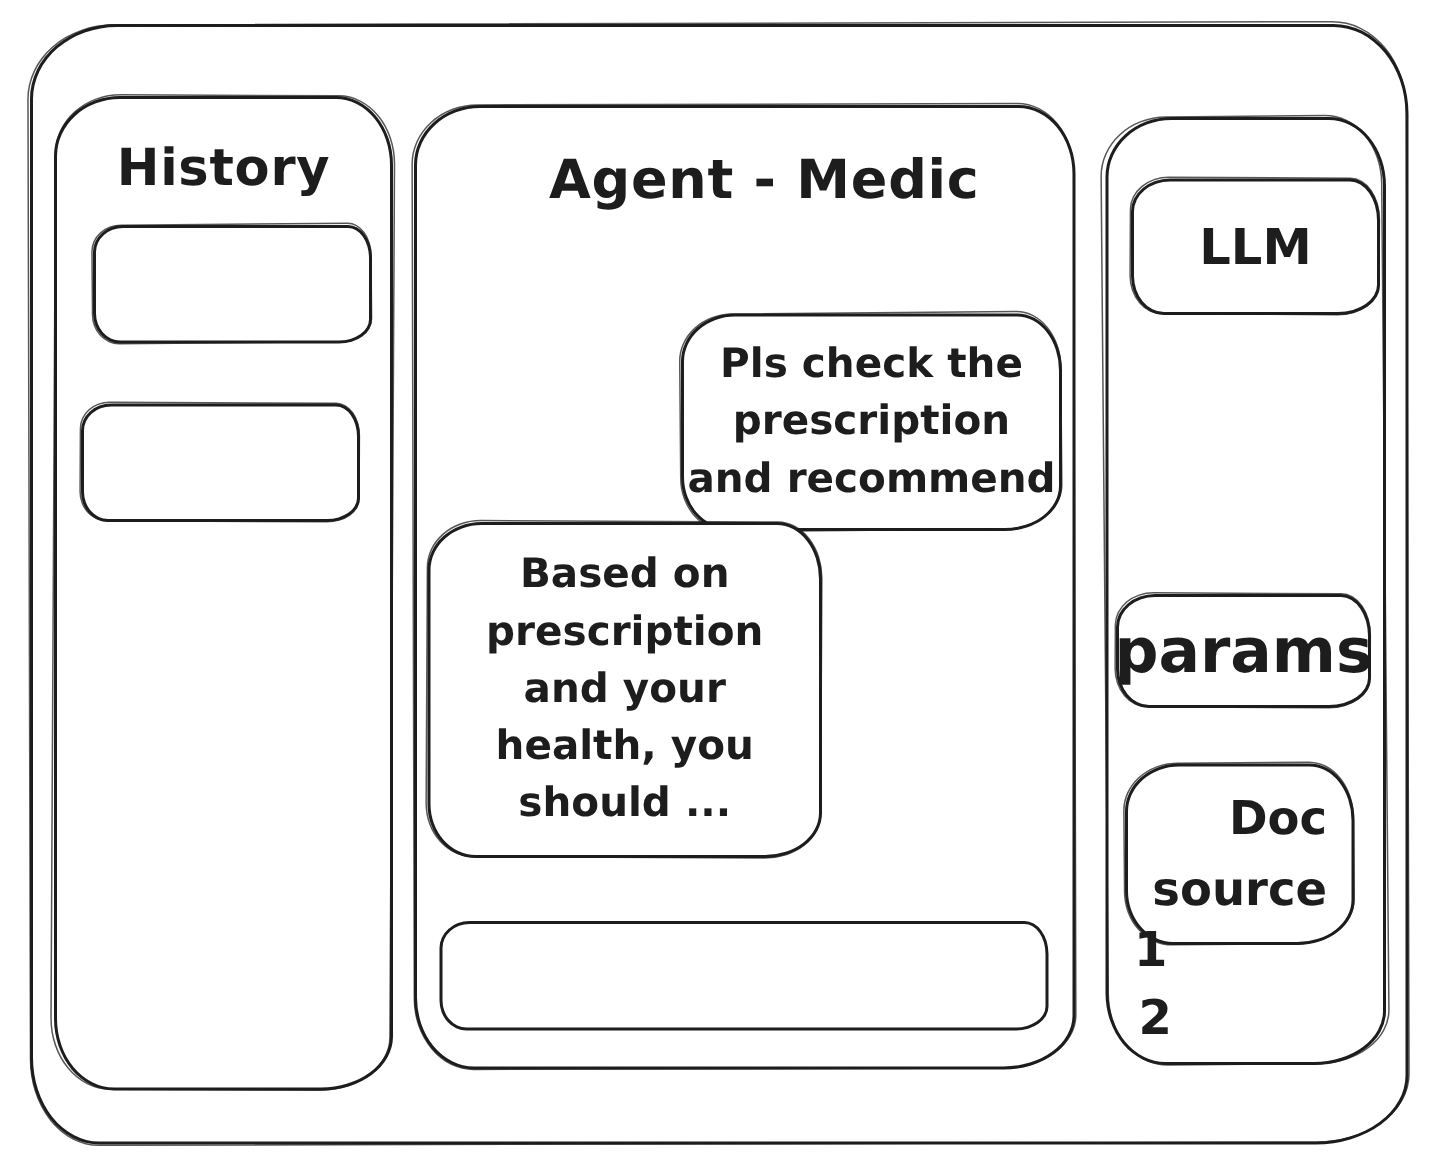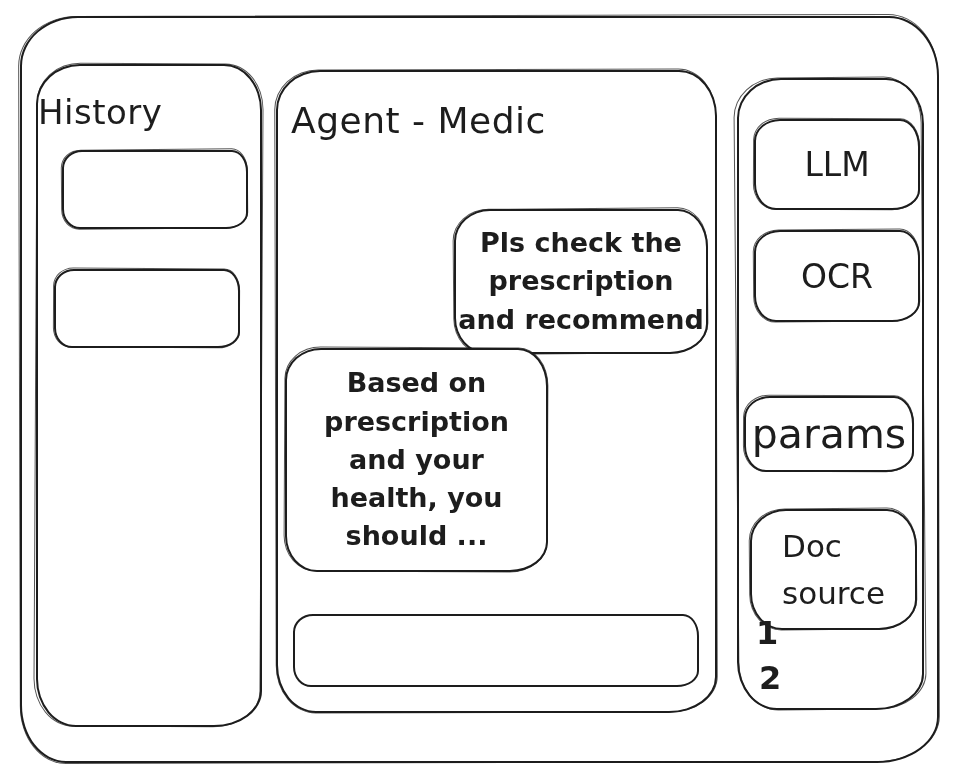--- a/index.html
+++ b/index.html
@@ -36,41 +36,41 @@
   .rot-c::before { transform: rotate(-0.5deg); }
   .r-frame  { border-radius: 58px 50px 62px 46px / 50px 60px 46px 58px; }
   .r-panel  { border-radius: 44px 38px 48px 40px / 40px 46px 36px 48px; }
   .r-bubble { border-radius: 36px 30px 38px 32px / 32px 38px 30px 36px; }
   .r-btn    { border-radius: 26px 20px 28px 22px / 22px 28px 20px 26px; }
   .r-input  { border-radius: 20px 16px 22px 18px / 18px 22px 16px 20px; }
 
   .title {
     position: absolute;
     width: 100%;
-    text-align: left;
-    font-weight: 400;
+    text-align: center;
+    font-weight: 700;
     letter-spacing: 0.5px;
     white-space: nowrap;
   }
   .bubble {
     display: flex;
     align-items: center;
     justify-content: center;
     text-align: center;
     font-weight: 700;
     font-size: 27px;
     line-height: 1.42;
     white-space: pre-line;
   }
   .tool-btn {
     display: flex;
     align-items: center;
     justify-content: center;
-    text-align: left;
-    font-weight: 400;
+    text-align: right;
+    font-weight: 700;
     white-space: pre-line;
     cursor: pointer;
   }
   .doc-num {
     position: absolute;
     font-weight: 700;
     font-size: 32px;
     line-height: 1;
     z-index: 5;
     cursor: pointer;
@@ -122,25 +122,24 @@
 should ...</span>
     </div>
   </div>
 
   <input id="chat-input" type="text" value="" style="">
 
   <div class="sketch r-panel rot-c" style="left:737px; top:78px; width:187px; height:632px;">
 
     <div class="sketch r-btn rot-b tool-btn" style="left:15px; top:39px; width:166px; height:91px; font-size:33px;">LLM</div>
 
-    <div class="sketch r-btn rot-c tool-btn" style="left:15px; top:150px; width:166px; height:92px; font-size:33px;">OCR</div>
 
     <div class="sketch r-btn rot-b tool-btn" style="left:5px; top:316px; width:170px; height:76px; font-size:41px;">params</div>
 
-    <div class="sketch r-bubble rot-c tool-btn" style="left:11px; top:429px; width:167px; height:121px; font-size:31px; line-height:1.5;">Doc
+    <div class="sketch r-bubble rot-c tool-btn" style="left:11px; top:429px; width:153px; height:121px; font-size:31px; line-height:1.5;">Doc
 source</div>
 
     <div class="doc-num" style="left:17px; top:537px;">1</div>
 
     <div class="doc-num" style="left:20px; top:582px;">2</div>
   </div>
 
 </div>
 
 </body></html>

